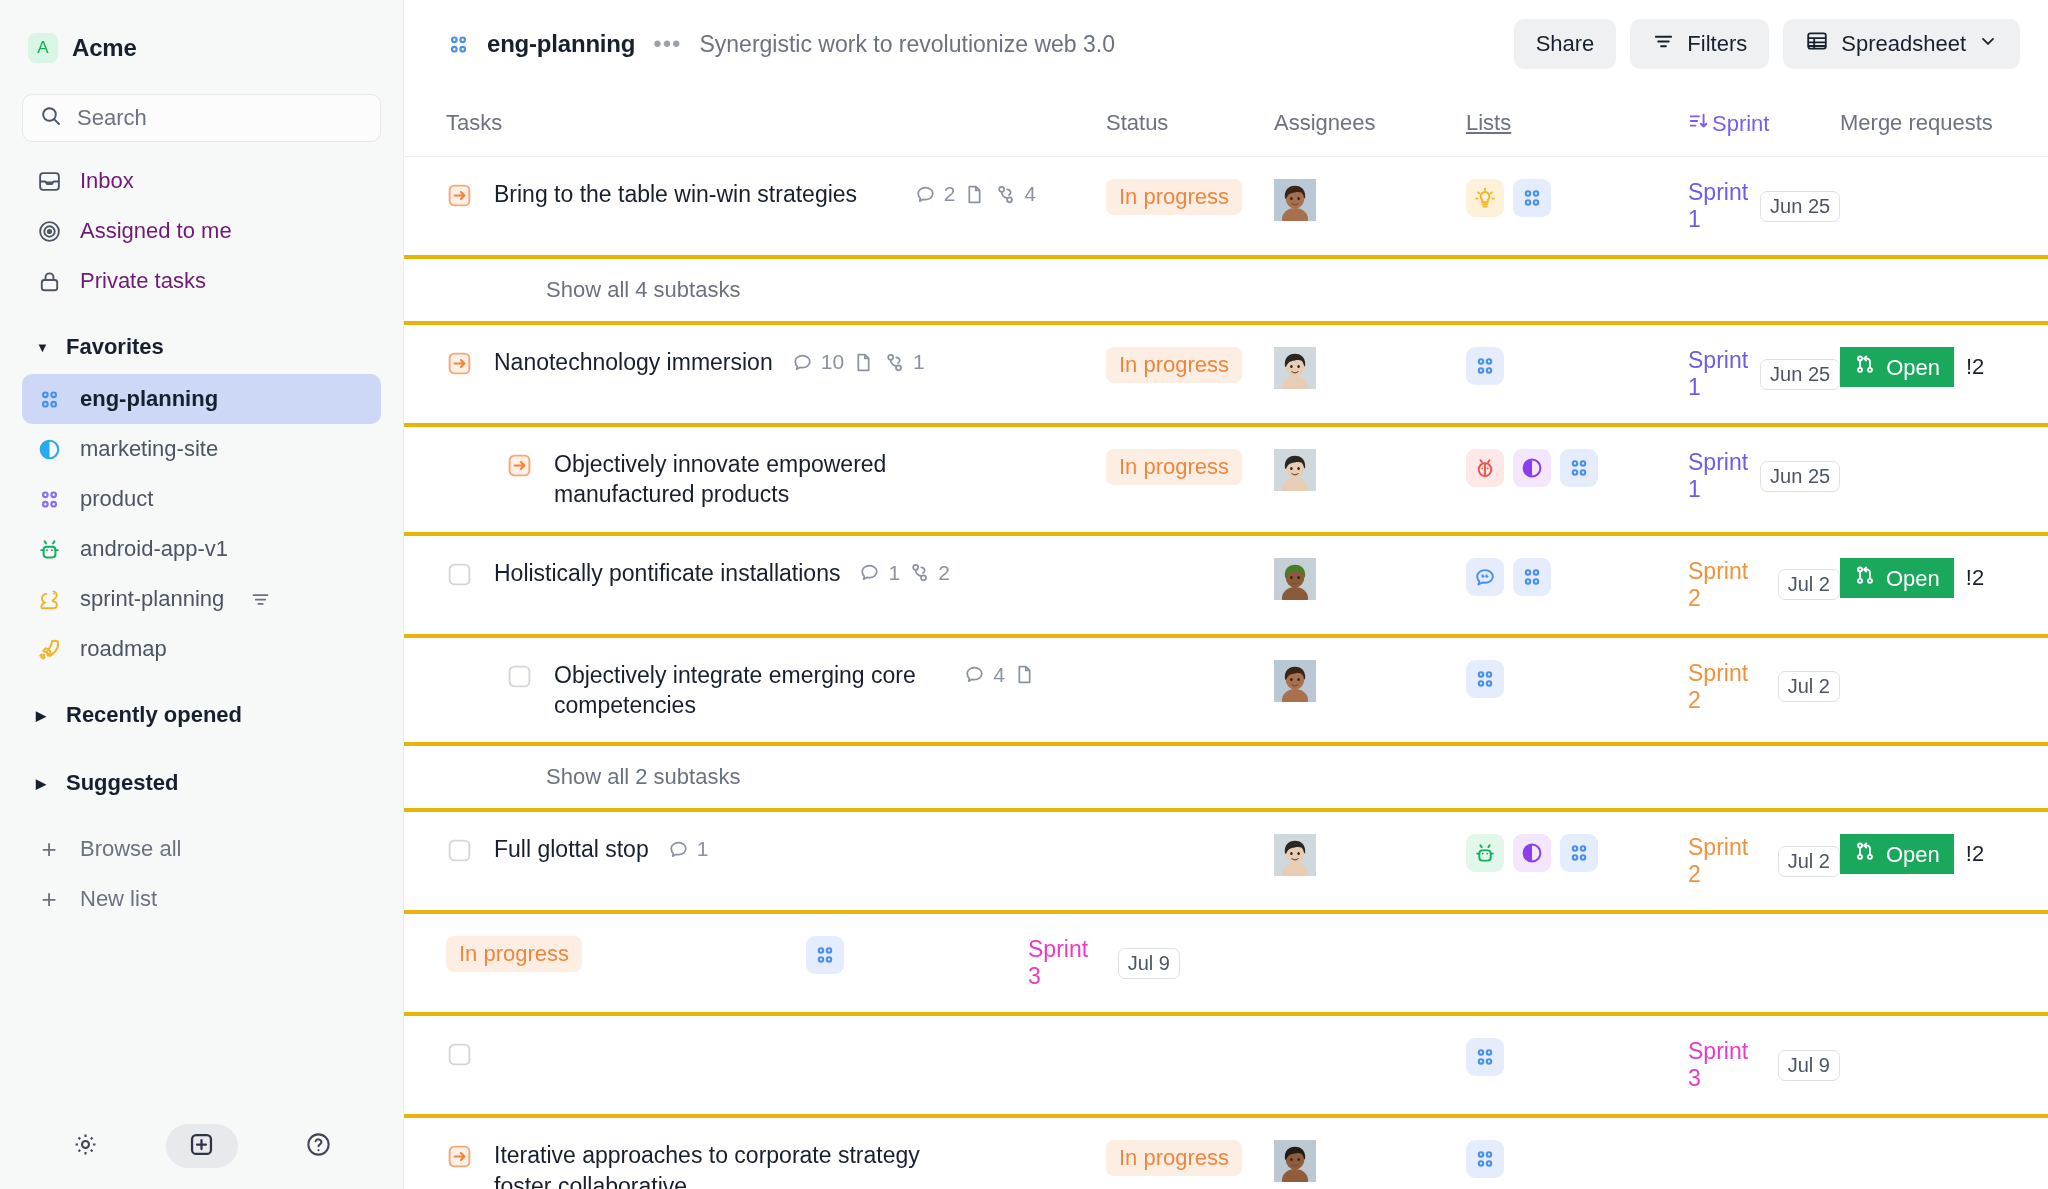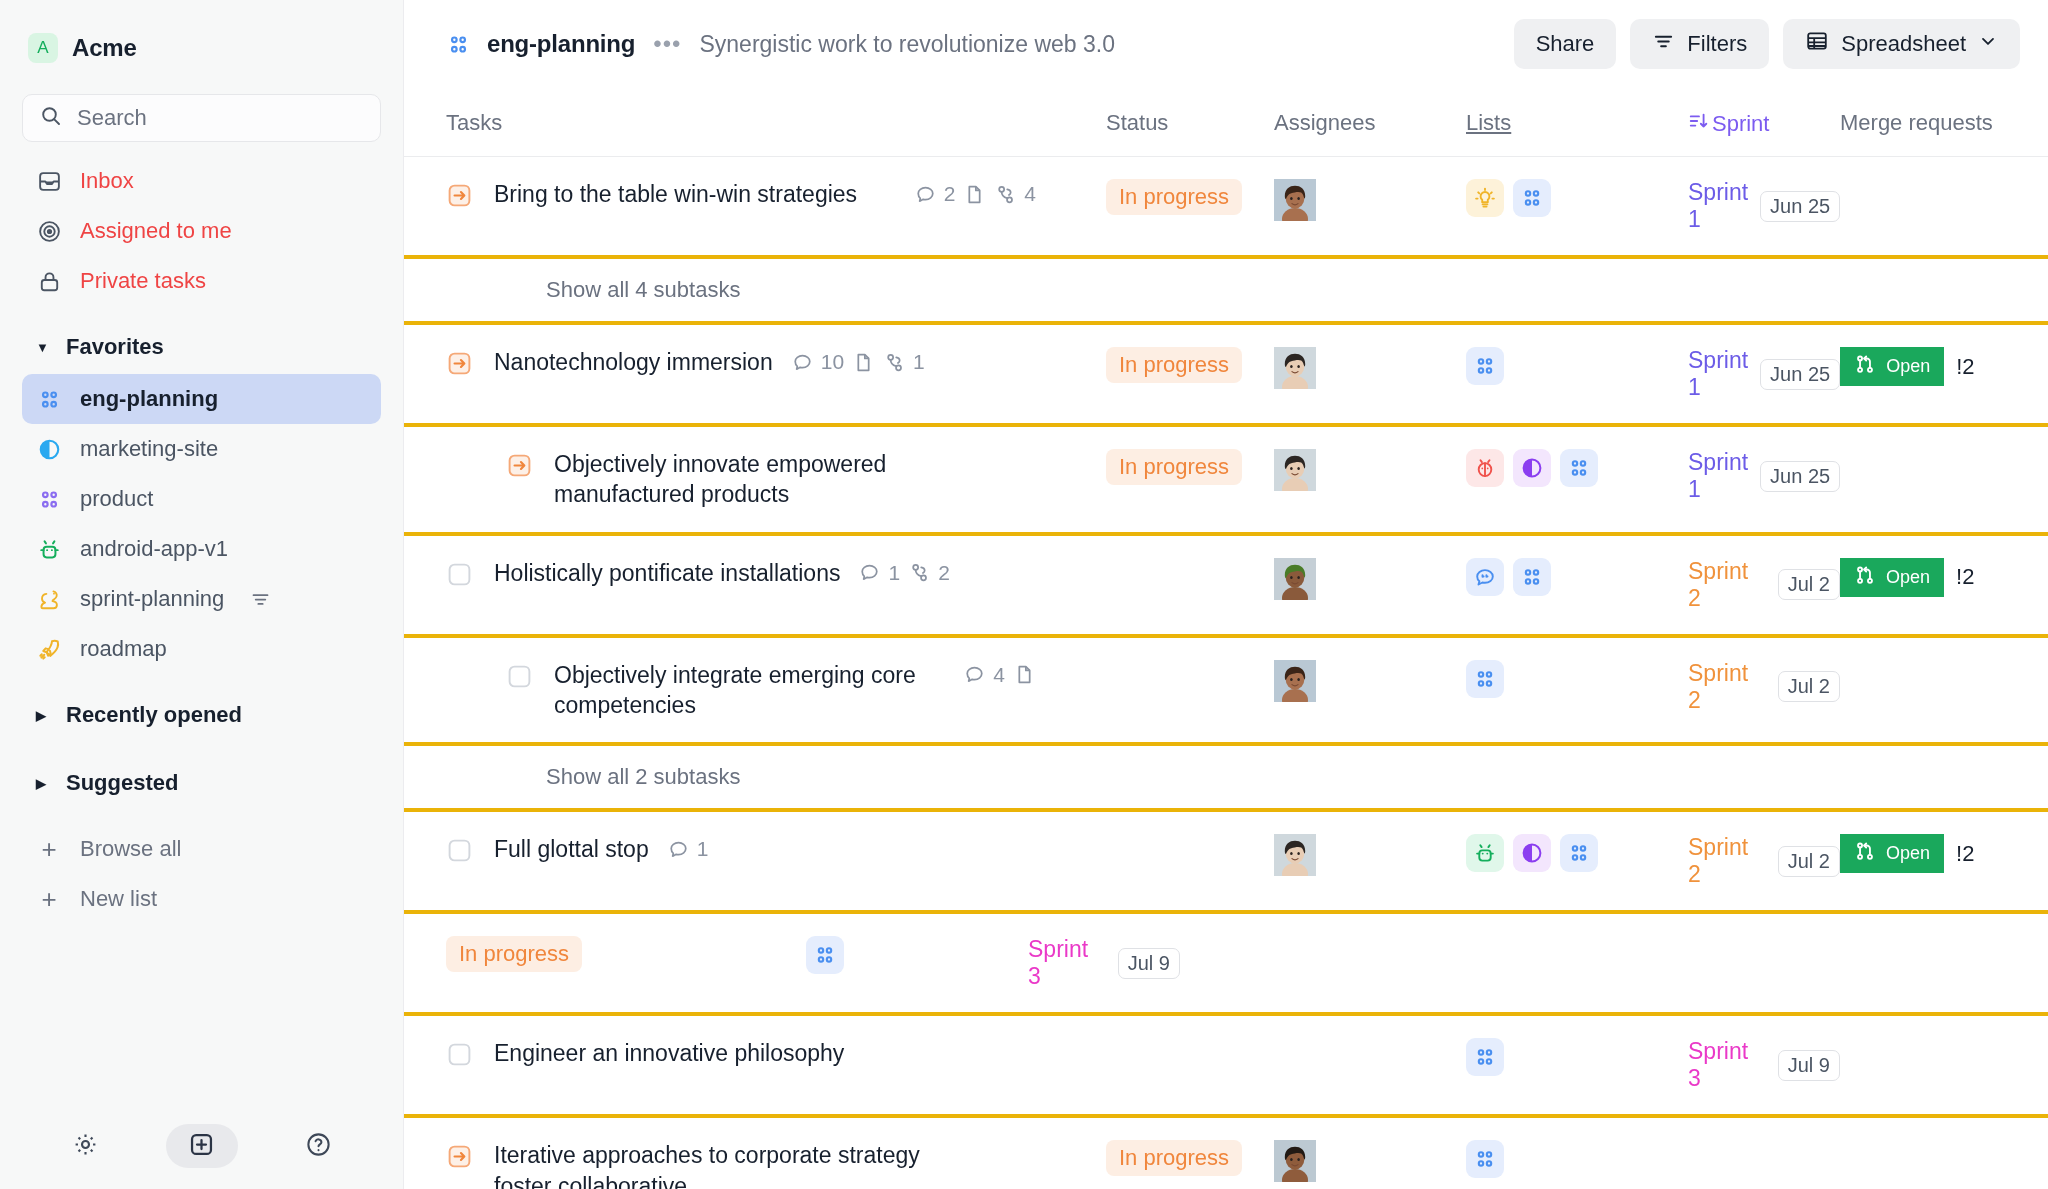--- a/index.html
+++ b/index.html
@@ -36,21 +36,21 @@
     height: 48px; border: 1px solid #e6e7ea; border-radius: 10px;
     background: #fcfcfd; display: flex; align-items: center;
     gap: 14px; padding: 0 16px;
   }
   .search-box .ph { font-size: 22px; color: #6b7280; }
 
   .nav-list { margin-top: 14px; }
   .nav-item {
     display: flex; align-items: center; gap: 18px;
     height: 50px; padding: 0 14px; border-radius: 10px;
-    font-size: 22px; color: #ef4444; cursor: pointer;
+    font-size: 22px; color: #701a75; cursor: pointer;
   }
   .nav-item .ico { width: 26px; display: flex; justify-content: center; flex: 0 0 26px; }
 
   .section-hd {
     display: flex; align-items: center; gap: 16px;
     height: 54px; padding: 0 14px; margin-top: 14px;
     font-size: 22px; font-weight: 700; color: #17202e; cursor: pointer;
   }
   .section-hd .caret { font-size: 13px; color: #17202e; width: 14px; }
 
@@ -148,22 +148,22 @@
   .lb { width: 38px; height: 38px; border-radius: 9px; display: flex; align-items: center; justify-content: center; }
   .sprint-wrap { display: flex; align-items: center; gap: 12px; }
   .sprint-name { font-size: 23px; }
   .date-chip {
     border: 1px solid #dfe1e5; border-radius: 7px; padding: 3px 9px;
     font-size: 20px; color: #4b5563; white-space: nowrap;
   }
   .mr-wrap { display: flex; align-items: center; gap: 12px; }
   .mr-pill {
     background: #1aa85c; color: #fff; border-radius: 0;
-    display: inline-flex; align-items: center; gap: 10px;
-    padding: 6px 14px; font-size: 18px;
+    display: inline-flex; align-items: flex-end; gap: 10px;
+    padding: 6px 14px; font-size: 22px;
   }
   .mr-num { font-size: 22px; color: #17202e; }
   .subtask-link {
     padding: 18px 0 18px 100px; font-size: 22px; color: #6b7280; cursor: pointer;
   }
 </style>
 </head>
 <body>
 
 <div id="app">
@@ -861,21 +861,20 @@
           </div>
           <div class="trow">
             <div class="c-task">
       <div class="task-cell ">
         <span class="cbox">
                   <span>
     <svg width="27" height="27" viewBox="0 0 24 24" fill="#fff" stroke="#d3d7dd" stroke-width="1.7">
       <rect x="3.2" y="3.2" width="17.6" height="17.6" rx="4.4"></rect>
     </svg></span>
                 </span>
-        <span class="ttl">Engineer an innovative philosophy</span>
 
       </div>
             </div>
             <div class="c-status cellpad"></div>
             <div class="c-assign cellpad"></div>
             <div class="c-lists cellpad">
       <span class="lbadges">
                 <span class="lb" style="background:#e5edfd">
                   <svg width="24" height="24" viewBox="0 0 24 24" fill="none" stroke="#4a8ff0" stroke-width="2.1">
                     <circle cx="8" cy="7.5" r="2.2"></circle>

